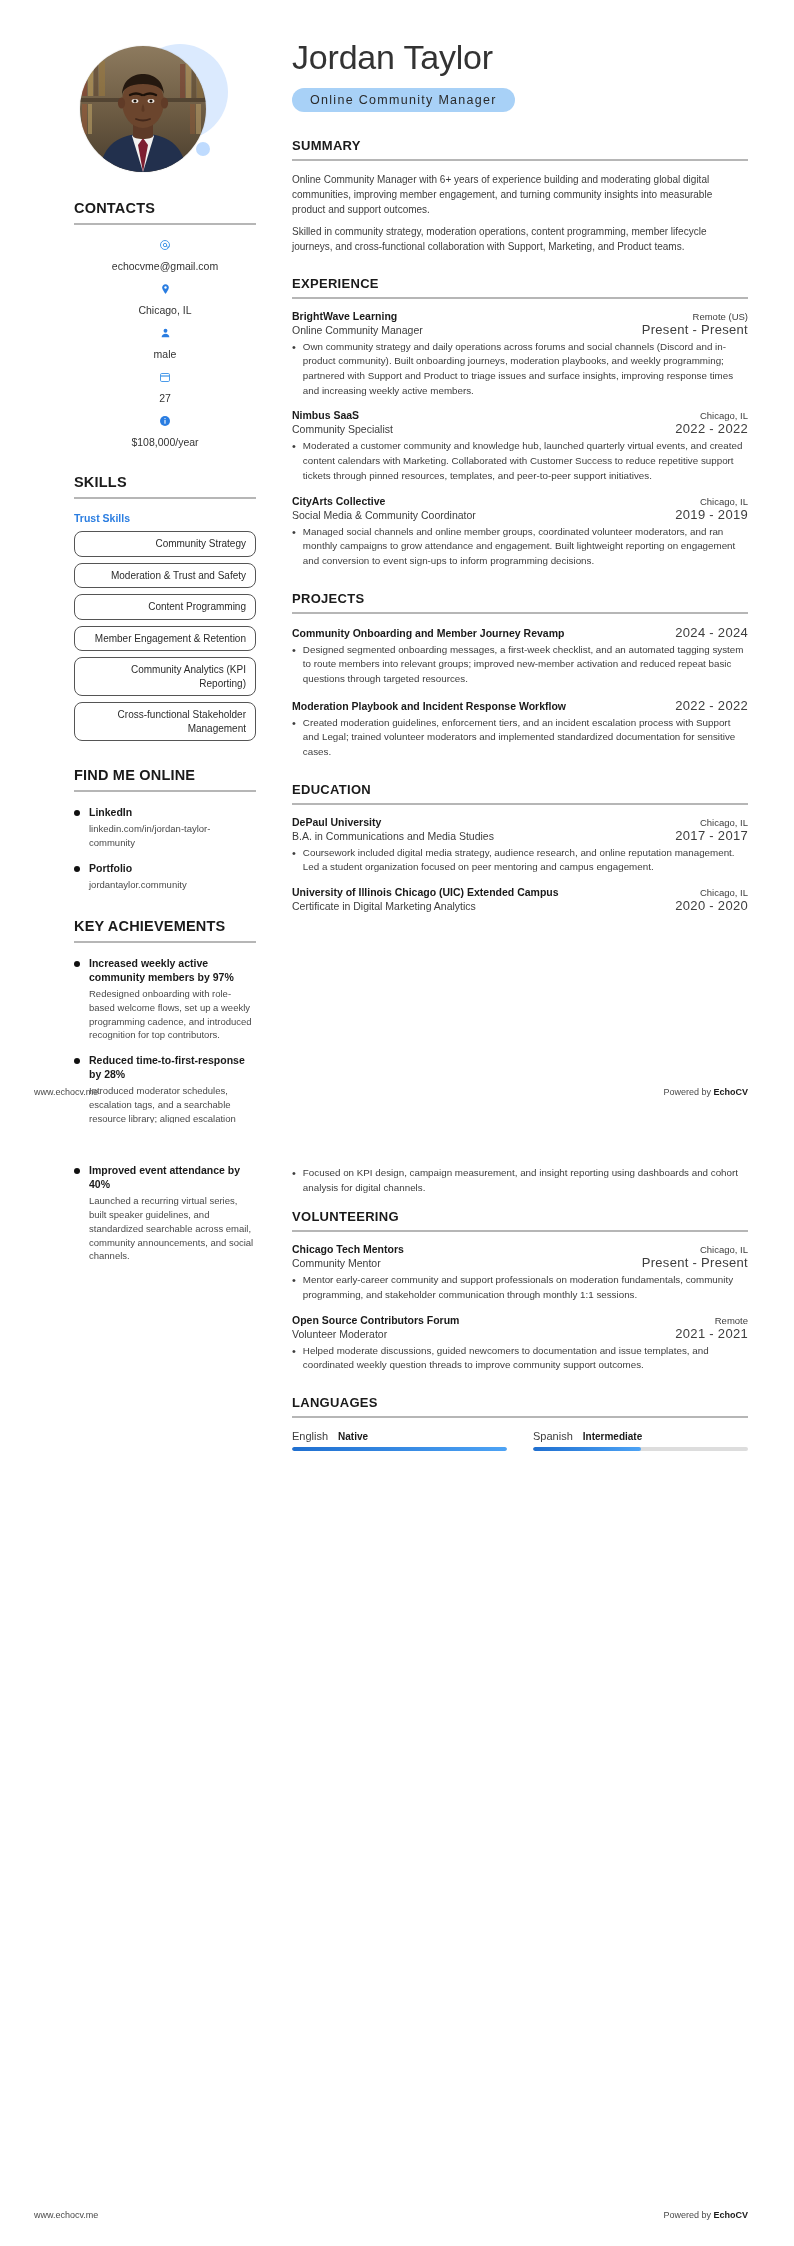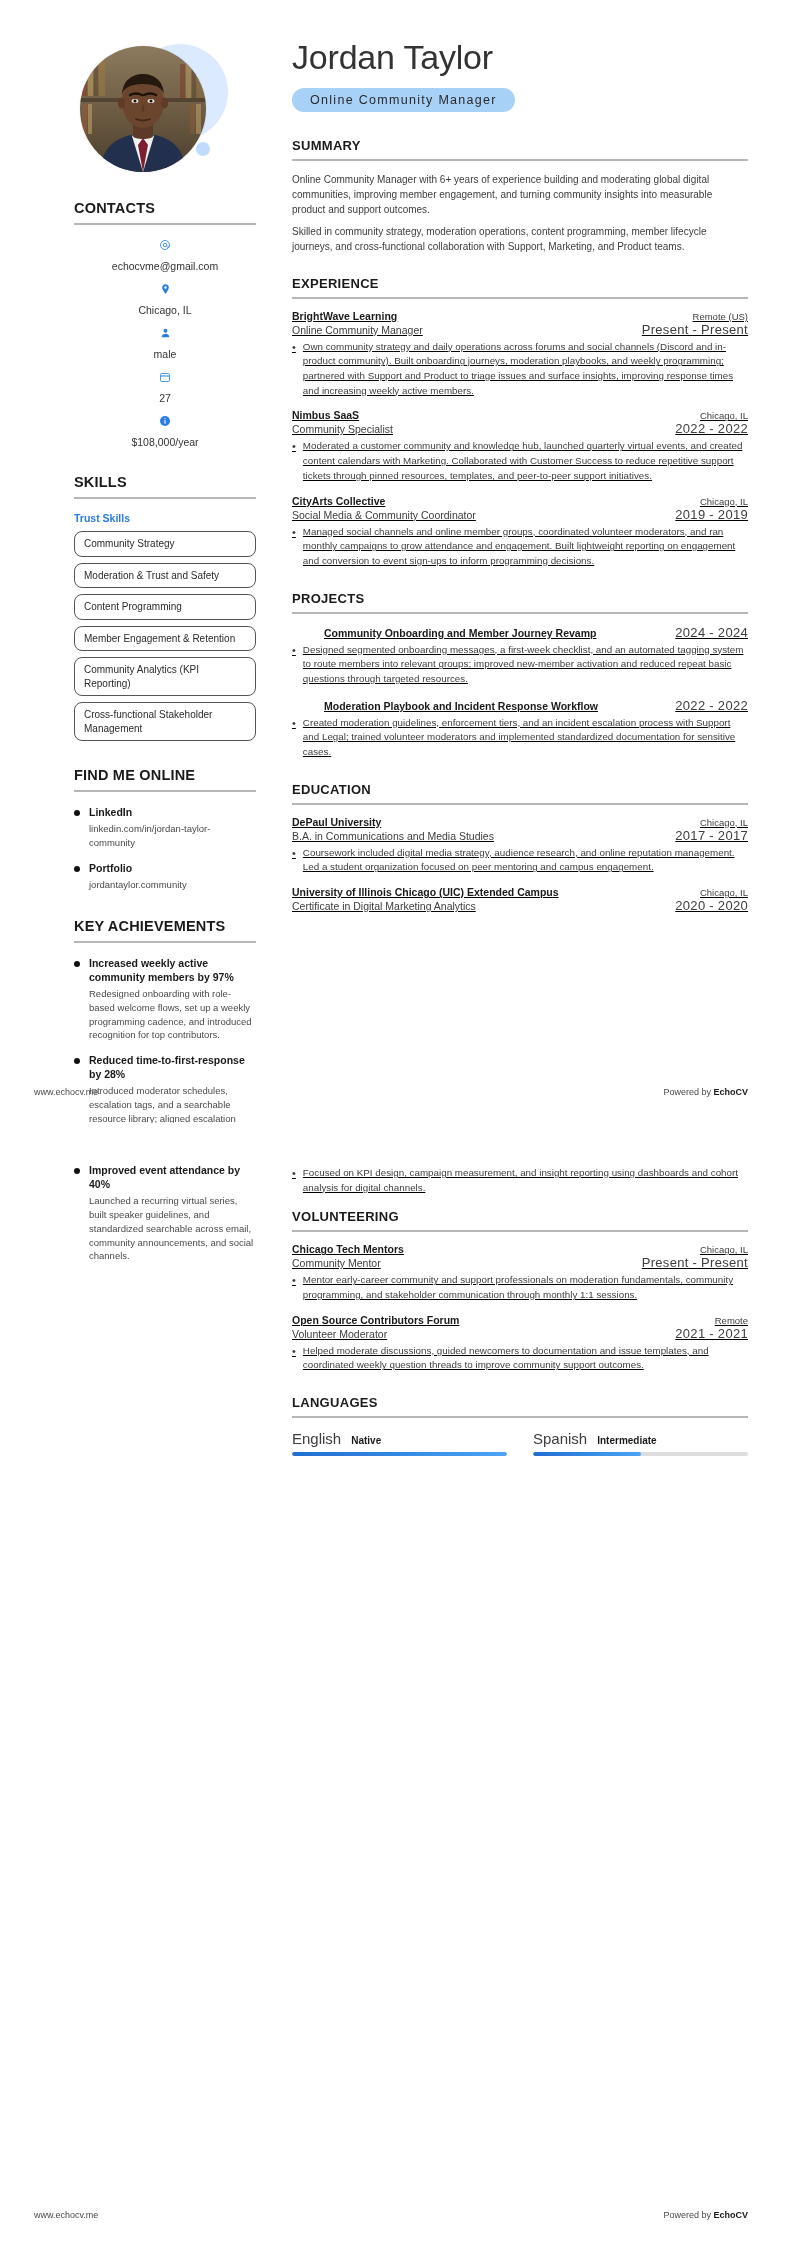--- a/index.html
+++ b/index.html
@@ -110,20 +110,21 @@
     margin-bottom: 7px;
   }
   .skill-chip {
     border: 1px solid #555;
     border-radius: 8px;
     padding: 5px 9px;
     font-size: 10px;
     color: #2b2b2b;
     margin-bottom: 6px;
     line-height: 1.35;
+    text-align: right;
   }
 
   .bullet-item {
     display: flex;
     gap: 9px;
     margin-bottom: 11px;
   }
   .bullet-dot {
     flex: 0 0 6px;
     width: 6px; height: 6px;
@@ -180,21 +181,21 @@
   }
   .section-right { margin-bottom: 22px; }
 
   .para {
     font-size: 10px;
     color: #3d3d3d;
     line-height: 1.5;
     margin-bottom: 7px;
   }
 
-  .entry { margin-bottom: 11px; text-decoration: underline; }
+  .entry { margin-bottom: 11px; }
   .entry-line {
     display: flex;
     justify-content: space-between;
     align-items: baseline;
     gap: 14px;
   }
   .entry-org {
     font-size: 10.5px;
     font-weight: bold;
     color: #1a1a1a;
@@ -228,42 +229,41 @@
     font-size: 11px;
     line-height: 1.35;
     color: #3d3d3d;
   }
 
   .proj-line {
     display: flex;
     justify-content: space-between;
     align-items: baseline;
     gap: 14px;
-    margin-left: 32px;
   }
   .proj-name {
     font-size: 10.5px;
     font-weight: bold;
     color: #1a1a1a;
   }
 
   
   .lang-row {
     display: flex;
     gap: 26px;
     margin-top: 12px;
   }
   .lang-box { flex: 1 1 0; }
   .lang-labels {
     display: flex;
     align-items: baseline;
     gap: 10px;
     margin-bottom: 5px;
   }
-  .lang-name { font-size: 15px; color: #3d3d3d; }
+  .lang-name { font-size: 11px; color: #3d3d3d; }
   .lang-level { font-size: 10px; font-weight: bold; color: #1a1a1a; }
   .lang-track {
     height: 4px;
     background: #dddddd;
     border-radius: 2px;
     overflow: hidden;
   }
   .lang-fill {
     height: 4px;
     background: linear-gradient(90deg, #1f6fd0, #4da3f5);

